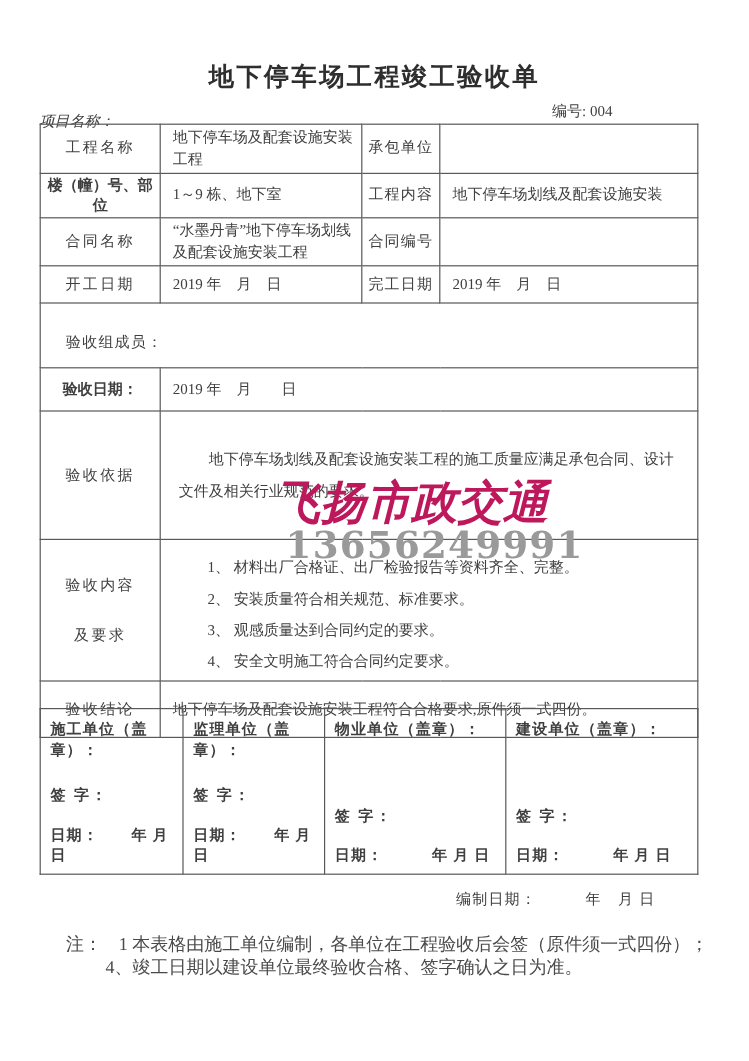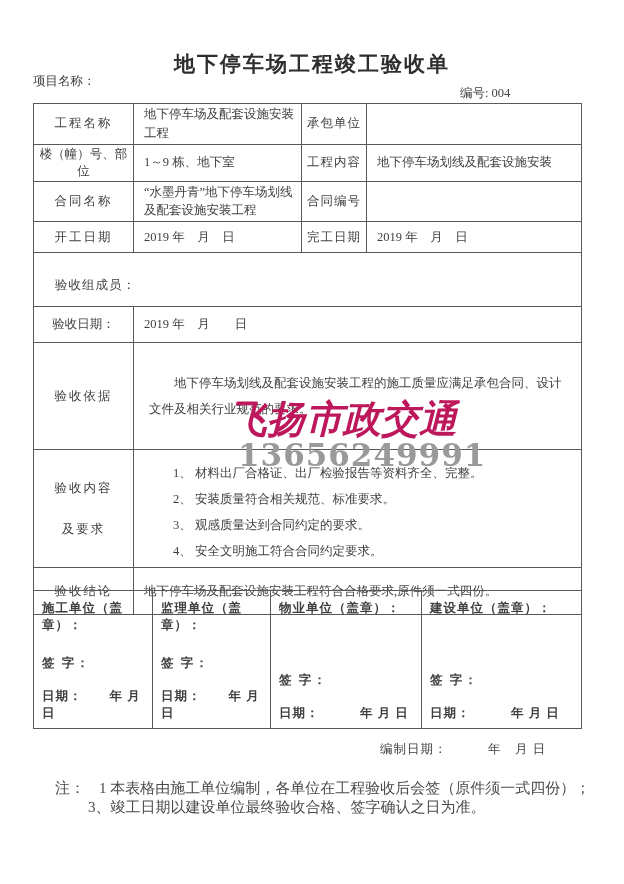--- a/index.html
+++ b/index.html
@@ -4,30 +4,30 @@
 <style>
   html,body{margin:0;padding:0;background:#fff;}
   .page{
     position:relative;width:624px;height:884px;background:#ffffff;overflow:hidden;
     font-family:"Liberation Serif","DejaVu Serif",serif;color:#3f3f3f;
   }
   .title{
     position:absolute;top:50px;left:0;width:100%;text-align:center;
     font-size:21px;font-weight:bold;letter-spacing:2px;color:#2e2e2e;
   }
-  .meta-label{position:absolute;top:73px;left:33px;font-size:12.5px;}
+  .meta-label{position:absolute;top:93px;left:33px;font-size:12.5px;font-style:italic;}
   .meta-number{position:absolute;top:85px;left:460px;font-size:12.5px;}
 
   table.main{
     position:absolute;top:103px;left:33px;width:548px;
     border-collapse:collapse;table-layout:fixed;font-size:12.5px;color:#3f3f3f;
   }
   table.main td{border:1px solid #595959;vertical-align:middle;overflow:hidden;}
   td.lbl{text-align:center;letter-spacing:2px;}
-  td.lbl.tight{letter-spacing:0;}
+  td.lbl.tight{letter-spacing:0;font-weight:bold;}
   td.lbl3{text-align:center;letter-spacing:1px;}
   td.val{text-align:left;padding-left:10px;white-space:pre-wrap;line-height:1.5;}
   tr.h30{height:30px;} tr.h34{height:34px;} tr.h31{height:31px;}
   tr.h54{height:54px;} tr.h36{height:36px;} tr.h107{height:107px;}
   tr.h118{height:118px;} tr.h47{height:47px;}
   td.team-cell{vertical-align:top;padding:11px 0 0 21px;letter-spacing:1px;}
   td.basis-cell{padding:0 15px;text-indent:2em;line-height:26px;text-align:left;}
   .content-lbl div{line-height:1;}
   .content-lbl div + div{margin-top:29px;}
   td.items-cell{padding:6px 0 0 15px;}
@@ -174,19 +174,19 @@
           </div>
         </td>
       </tr>
     </tbody>
   </table>
 
   <div class="compile-date">编制日期：　　　年　月 日</div>
 
   <div class="notes">
     <div><span>注：</span><span class="note-first-item">1 本表格由施工单位编制，各单位在工程验收后会签（原件须一式四份）；</span></div>
-    <div class="note-line2">3、竣工日期以建设单位最终验收合格、签字确认之日为准。</div>
+    <div class="note-line2">4、竣工日期以建设单位最终验收合格、签字确认之日为准。</div>
   </div>
 
   <div class="wm-text">飞扬市政交通</div>
   <div class="wm-phone">13656249991</div>
 
 </div>
 
 </body></html>

